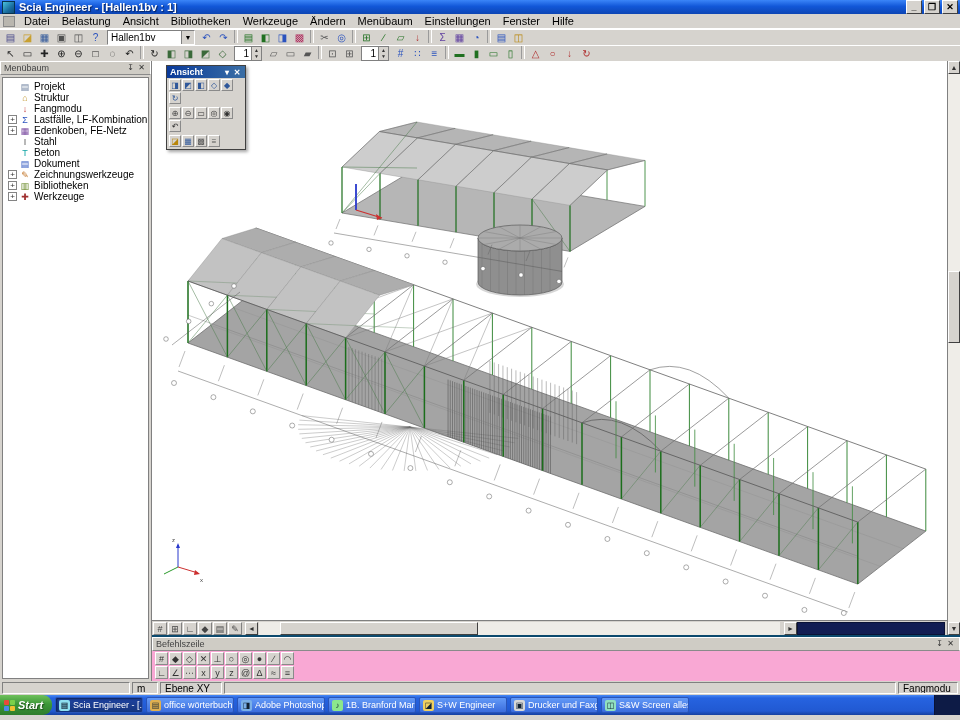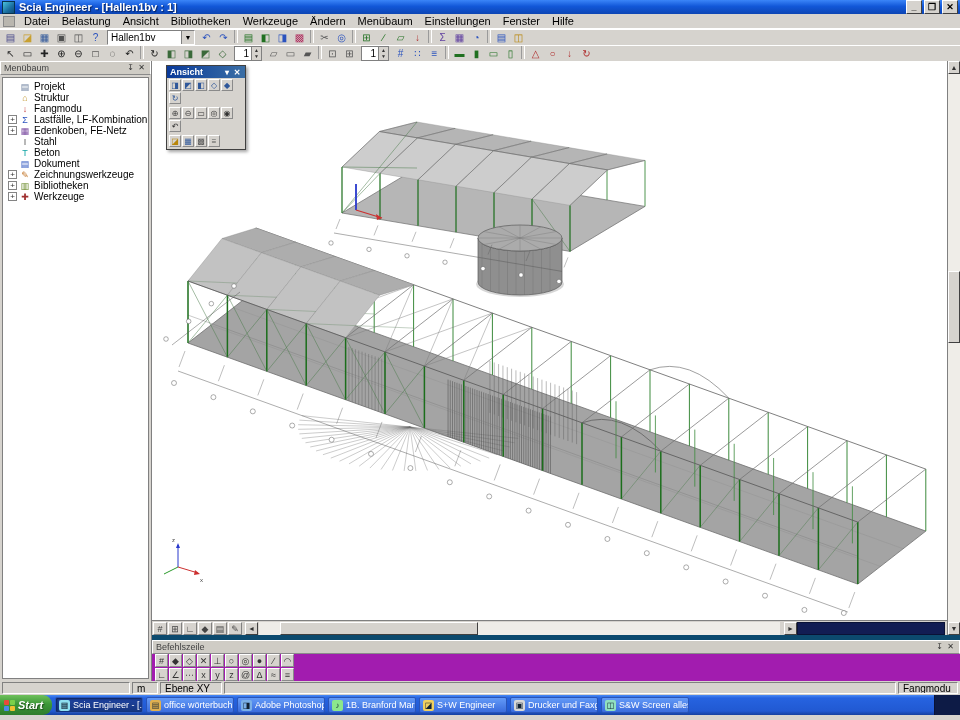--- a/index.html
+++ b/index.html
@@ -59,21 +59,21 @@
   .hthumb{position:absolute;left:4%;top:0;width:38%;height:13px;background:#d6d3ce;border:1px solid;border-color:#fff #404040 #404040 #fff}
   .navybox{width:148px;height:13px;background:#121d53;border:1px solid #0a1236;flex:none;margin-right:2px}
 
   
   .vscroll{width:13px;background:#efede8;border-left:1px solid #808080;display:flex;flex-direction:column;flex:none}
   .sbtn{height:13px;border:1px solid;border-color:#fff #404040 #404040 #fff;background:#d6d3ce;font-size:7px;line-height:11px;text-align:center;color:#333;flex:none}
   .strack{flex:1;position:relative}
   .sthumb{position:absolute;top:36%;height:72px;left:0;right:0;background:#d6d3ce;border:1px solid;border-color:#fff #404040 #404040 #fff}
 
   
-  .cmdpanel{height:46px;background:#a21caf;border-top:5px solid #0c4a6e;display:flex;flex-direction:column}
+  .cmdpanel{height:46px;background:#f9a8d4;border-top:2px solid #0c4a6e;display:flex;flex-direction:column}
   .cmdbody{flex:1;display:flex;min-height:0}
   .cmdleft{flex:1;display:flex;flex-direction:column;border-right:1px solid #9a9a9a;min-width:0}
   .cmdhist{flex:1;margin:1px 2px;background:#e9e7e2;border:1px solid;border-color:#808080 #fff #fff #808080}
   .cmdinput{height:14px;margin:0 2px 2px 2px;background:#fff;border:1px solid;border-color:#808080 #fff #fff #808080;font-size:10px;padding-left:3px;line-height:12px}
   .cmdright{width:252px;display:flex;flex-wrap:wrap;align-content:center;padding:1px 2px;flex:none}
   .cmdright .tbico{width:13px;height:13px;font-size:9px;line-height:13px;border:1px solid;border-color:#fff #8a8a8a #8a8a8a #fff;margin:0 0 1px 1px;background:#d6d3ce}
 
   
   .statusbar{height:14px;background:#d6d3ce;display:flex;font-size:10px;align-items:stretch;padding:1px 2px;gap:2px}
   .sseg{border:1px solid;border-color:#808080 #fff #fff #808080;padding:0 4px;line-height:11px;white-space:nowrap;overflow:hidden;flex:none}

